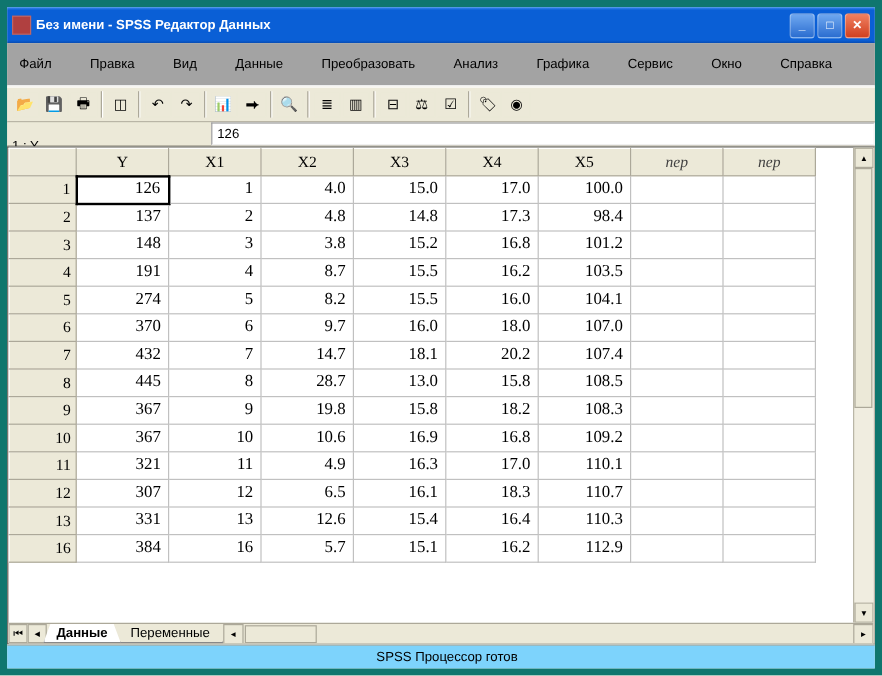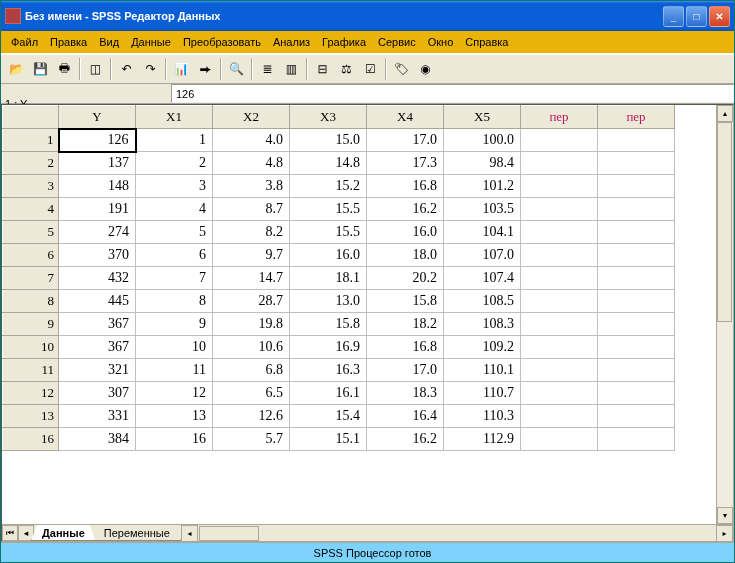--- a/index.html
+++ b/index.html
@@ -1,42 +1,42 @@
 <!DOCTYPE html>
 <html><head>
 <meta charset="utf-8">
 <style>
 * { box-sizing: border-box; font-family: Tahoma, Arial, sans-serif; font-size: 11px; }
 body { margin: 0; background: #ece9d8; overflow: hidden; }
-.window { width: 735px; height: 563px; border: 1px solid #0f766e; background: #ece9d8; display: flex; flex-direction: column; }
+.window { width: 735px; height: 563px; border: 6px solid #0f766e; background: #ece9d8; display: flex; flex-direction: column; }
 .titlebar { height: 30px; background: linear-gradient(to bottom, #3c8cf0 0%, #0a5fd6 8%, #0a5fd6 92%, #084bb0 100%); display: flex; align-items: center; padding: 0 4px; color: white; font-weight: bold; font-size: 13px; }
 .titlebar .icon { width: 16px; height: 16px; background: #b04040; margin-right: 4px; border: 1px solid #fff3; }
 .titlebar .title { flex: 1; }
 .titlebar .win-btns { display: flex; gap: 2px; }
 .win-btn { width: 21px; height: 21px; border-radius: 3px; border: 1px solid #fff5; display: flex; align-items: center; justify-content: center; color: white; font-size: 10px; font-weight: bold; }
 .win-min, .win-max { background: linear-gradient(#6fa8f0, #2b6dd0); }
 .win-close { background: linear-gradient(#f08060, #d04020); }
-.menubar { height: 23px; background: #eab308; display: flex; align-items: center; padding: 0 4px; border-bottom: 1px solid #fff; }
+.menubar { height: 36px; background: #a3a3a3; display: flex; align-items: center; padding: 0 4px; border-bottom: 1px solid #fff; gap: 20px; }
 .menubar span { padding: 2px 6px; cursor: default; }
 .toolbar { height: 30px; background: #ece9d8; display: flex; align-items: center; padding: 0 4px; gap: 1px; border-top: 1px solid #fff; border-bottom: 1px solid #aca899; }
 .tool-btn { width: 23px; height: 22px; border: 1px solid #ece9d8; display: flex; align-items: center; justify-content: center; font-size: 12px; cursor: default; }
 .tool-sep { width: 6px; height: 22px; border-left: 1px solid #aca899; border-right: 1px solid #fff; margin: 0 2px; width: 2px; }
 .cellref { height: 20px; background: #ece9d8; display: flex; border-bottom: 1px solid #aca899; }
 .cellref .name { width: 170px; padding: 0 4px; font-size: 11px; border-right: 1px solid #aca899; background: #ece9d8; display: flex; align-items: center; margin-top: 20px; }
 .cellref .value { flex: 1; background: #fff; padding: 0 4px; display: flex; align-items: center; border: 1px inset #f0f0f0; }
 .grid-wrap { flex: 1; background: #fff; overflow: hidden; position: relative; display: flex; flex-direction: column; border: 1px inset #aca899; }
 .grid { flex: 1; overflow: hidden; }
 table { border-collapse: collapse; table-layout: fixed; }
 th, td { border: 1px solid #c0c0c0; height: 23px; text-align: right; padding: 0 6px; font-size: 13px; font-family: 'Times New Roman', serif; }
 th { background: #ece9d8; font-weight: normal; text-align: center; border: 1px solid #aca899; border-top: 1px solid #fff; border-left: 1px solid #fff; font-family: 'Times New Roman', serif; font-size: 13px; }
 th.row { text-align: right; width: 56px; padding-right: 4px; }
 td { background: #fff; font-size: 14px; }
 .corner { width: 56px; background: #ece9d8; }
 .col { width: 77px; }
-.empty-col { color: #be185d; }
+.empty-col { color: #404040; font-style: italic; }
 .selected { border: 2px solid #000 !important; }
 .bottom-row { display: flex; height: 17px; background: #ece9d8; border-top: 1px solid #aca899; }
 .sheet-nav { display: flex; align-items: center; }
 .sheet-nav-btn { width: 16px; height: 16px; border: 1px solid #aca899; background: #ece9d8; display: flex; align-items: center; justify-content: center; font-size: 9px; }
 .sheet-tab { padding: 0 10px; height: 16px; border: 1px solid #888; border-top: none; font-family: Arial; font-size: 11px; display: flex; align-items: center; background: #fff; clip-path: polygon(6px 0, calc(100% - 6px) 0, 100% 100%, 0 100%); margin-left: -3px; }
 .sheet-tab.active { font-weight: bold; background: #fff; z-index: 2; }
 .sheet-tab.inactive { background: #ece9d8; }
 .hscroll-area { flex: 1; background: #ece9d8; position: relative; }
 .hscroll-track { position: absolute; left: 0; right: 0; height: 17px; background: #ece9d8; display: flex; }
 .hs-btn { width: 17px; height: 17px; background: #ece9d8; border: 1px solid #aca899; display: flex; align-items: center; justify-content: center; font-size: 8px; }
@@ -231,21 +231,21 @@
                 <td>16.9</td>
                 <td>16.8</td>
                 <td>109.2</td>
                 <td></td>
                 <td></td>
               </tr>
               <tr>
                 <th class="row">11</th>
                 <td>321</td>
                 <td>11</td>
-                <td>6.8</td>
+                <td>4.9</td>
                 <td>16.3</td>
                 <td>17.0</td>
                 <td>110.1</td>
                 <td></td>
                 <td></td>
               </tr>
               <tr>
                 <th class="row">12</th>
                 <td>307</td>
                 <td>12</td>

